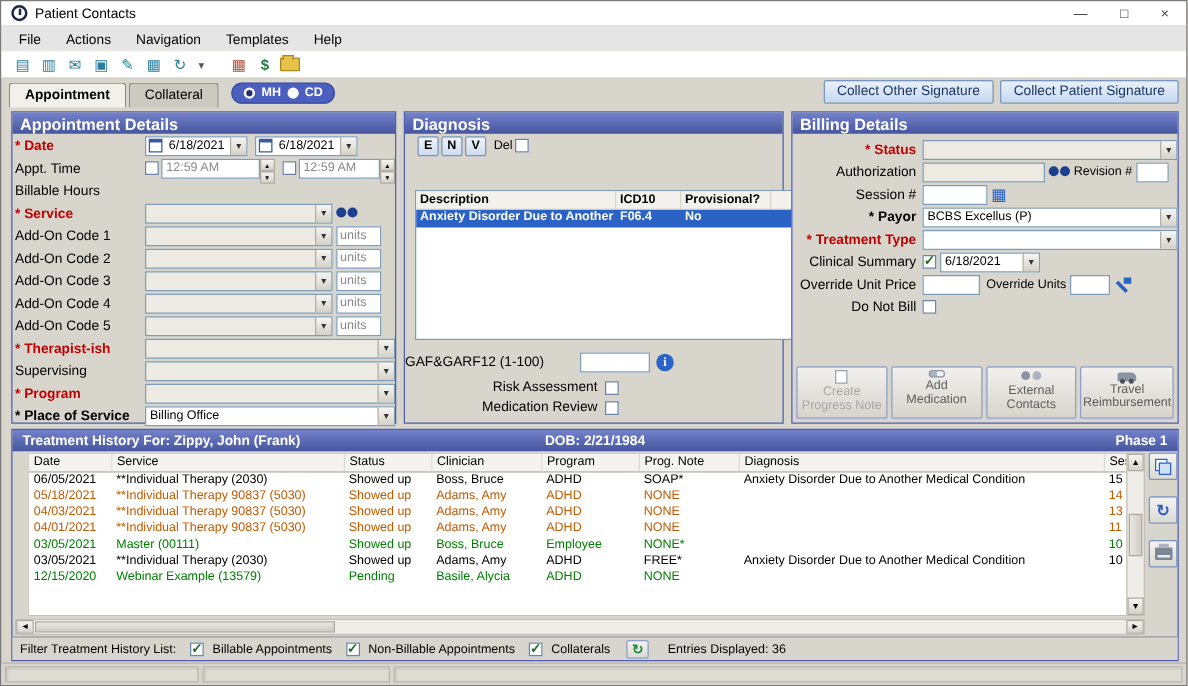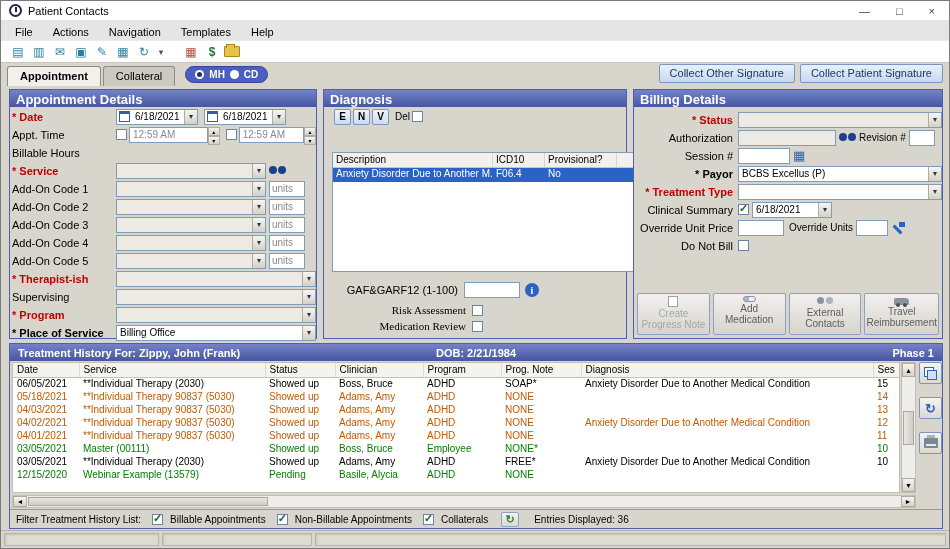--- a/index.html
+++ b/index.html
@@ -82,32 +82,32 @@
   .icon-binoculars::before{left:0;} .icon-binoculars::after{right:0;}
   .units { width:36px; color:#8a8a8a; }
   .units::placeholder { color:#8a8a8a; opacity:1; }
   .gap6{width:6px; flex:0 0 auto;}
 
   
   .diag-label { font-weight:bold; margin:4px 0 2px 8px; }
   .mini-btn { width:17px; height:16px; background:linear-gradient(#f0f4fa,#cfdcee); border:1px solid #7a96c0; border-radius:2px;
     font-size:10px; font-weight:bold; display:flex; align-items:center; justify-content:center; margin-left:2px; cursor:pointer; }
   .del-lbl { font-size:10px; margin:0 2px 0 6px; }
-  .listbox { position:absolute; left:8px; top:62px; width:326px; height:120px; background:#fff; border:1px solid #7f9db9; font-size:10px; }
+  .listbox { position:absolute; left:8px; top:62px; width:326px; height:120px; background:#fff; border:1px solid #7f9db9; font-size:10px;font-weight:bold; }
   .lb-head { display:flex; height:15px; background:#f2f1ec; border-bottom:1px solid #c9c6bf; }
   .lb-head span { padding:1px 3px; border-right:1px solid #d8d5cd; overflow:hidden; white-space:nowrap; }
   .lb-row.sel { display:flex; height:14px; background:#2a62c5; color:#fff; }
   .lb-row.sel span { padding:0 3px; overflow:hidden; white-space:nowrap; }
   .c-desc{width:160px;} .c-icd{width:52px;} .c-prov{width:72px;}
   .gaf-row { position:absolute; left:0; top:192px; width:100%; display:flex; align-items:center; }
-  .gaf-lbl { width:140px; text-align:right; padding-right:6px; }
+  .gaf-lbl { width:140px; padding-right:6px; }
   .icon-info { width:14px; height:14px; border-radius:50%; background:#2a62c5; color:#fff; font-size:10px; font-weight:bold;
     display:flex; align-items:center; justify-content:center; margin-left:5px; }
   .icon-info::before{content:"i"; font-family:"Liberation Serif",serif;}
-  .chk-row { position:absolute; left:0; width:100%; display:flex; align-items:center;font-family:Liberation Serif, serif; }
+  .chk-row { position:absolute; left:12px; width:100%; display:flex; align-items:center; }
   .chk-lbl { width:148px; text-align:right; padding-right:6px; }
 
   
   .blabel { width:102px; text-align:right; padding-right:5px; white-space:nowrap; flex:0 0 auto; }
   .small-lbl { font-size:10px; text-align:right; padding:0 3px; white-space:nowrap; }
   .icon-grid { width:15px; height:14px; margin-left:3px; color:#2a62c5; font-size:13px; line-height:13px; }
   .icon-grid::before{content:"▦";}
   .icon-tool { position:relative; width:15px; height:14px; margin-left:3px; flex:0 0 auto; }
   .icon-tool::before { content:""; position:absolute; width:11px; height:3px; background:#2a62c5; transform:rotate(45deg); top:7px; left:1px; }
   .icon-tool::after { content:""; position:absolute; width:6px; height:5px; background:#2a62c5; top:1px; left:8px; }
@@ -123,21 +123,21 @@
   .icon-car { width:15px; height:7px; background:#8a93a3; border-radius:2px 4px 1px 1px; position:relative; margin-top:2px; }
   .icon-car::before,.icon-car::after{content:""; position:absolute; bottom:-2px; width:4px; height:4px; border-radius:50%; background:#4a4f58;}
   .icon-car::before{left:2px;} .icon-car::after{right:2px;}
 
   
   #panel-hist { left:8px; top:342px; width:934px; height:186px; }
   .hist-header { height:17px; background:linear-gradient(#7382c9,#46569f); color:#fff; font-weight:bold;
     display:flex; align-items:center; padding:0 8px; position:relative; font-size:11px; }
   .hist-dob { position:absolute; left:0; right:0; text-align:center; }
   .hist-phase { margin-left:auto; z-index:1; }
-  .table-wrap { position:absolute; left:2px; top:18px; width:888px; height:131px; background:#fff; overflow:hidden; border:1px solid #c2bfb7; }
+  .table-wrap { position:absolute; left:12px; top:18px; width:888px; height:131px; background:#fff; overflow:hidden; border:1px solid #c2bfb7; }
   table.hist { border-collapse:collapse; table-layout:fixed; width:886px; font-size:10px; }
   table.hist th { text-align:left; font-weight:normal; background:#f4f3ef; border-right:1px solid #dcdad4;
     border-bottom:1px solid #c5c2ba; padding:1px 4px; height:14px; white-space:nowrap; overflow:hidden; }
   table.hist td { padding:0 4px; height:13px; white-space:nowrap; overflow:hidden; }
   .vscroll { position:absolute; left:891px; top:18px; width:15px; height:131px; background:#efede7; border:1px solid #c2bfb7;
     display:flex; flex-direction:column; justify-content:space-between; }
   .vs-btn { height:14px; background:linear-gradient(#f6f5f2,#d5d1c7); border:1px solid #b0aca2; font-size:7px;
     display:flex; align-items:center; justify-content:center; }
   .vs-thumb { height:34px; background:linear-gradient(90deg,#e9e7e1,#cfccc4); border:1px solid #aaa79f; margin:1px; }
   .side-btns { position:absolute; left:909px; top:18px; width:23px; display:flex; flex-direction:column; gap:13px; }
@@ -531,30 +531,20 @@
             <td>04/03/2021</td>
             <td>**Individual Therapy 90837 (5030)</td>
             <td>Showed up</td>
             <td>Adams, Amy</td>
             <td>ADHD</td>
             <td>NONE</td>
             <td></td>
             <td>13</td>
           </tr>
           <tr style="color: rgb(192, 90, 0);">
-            <td>04/02/2021</td>
-            <td>**Individual Therapy 90837 (5030)</td>
-            <td>Showed up</td>
-            <td>Adams, Amy</td>
-            <td>ADHD</td>
-            <td>NONE</td>
-            <td>Anxiety Disorder Due to Another Medical Condition</td>
-            <td>12</td>
-          </tr>
-          <tr style="color: rgb(192, 90, 0);">
             <td>04/01/2021</td>
             <td>**Individual Therapy 90837 (5030)</td>
             <td>Showed up</td>
             <td>Adams, Amy</td>
             <td>ADHD</td>
             <td>NONE</td>
             <td></td>
             <td>11</td>
           </tr>
           <tr style="color: rgb(0, 128, 0);">

